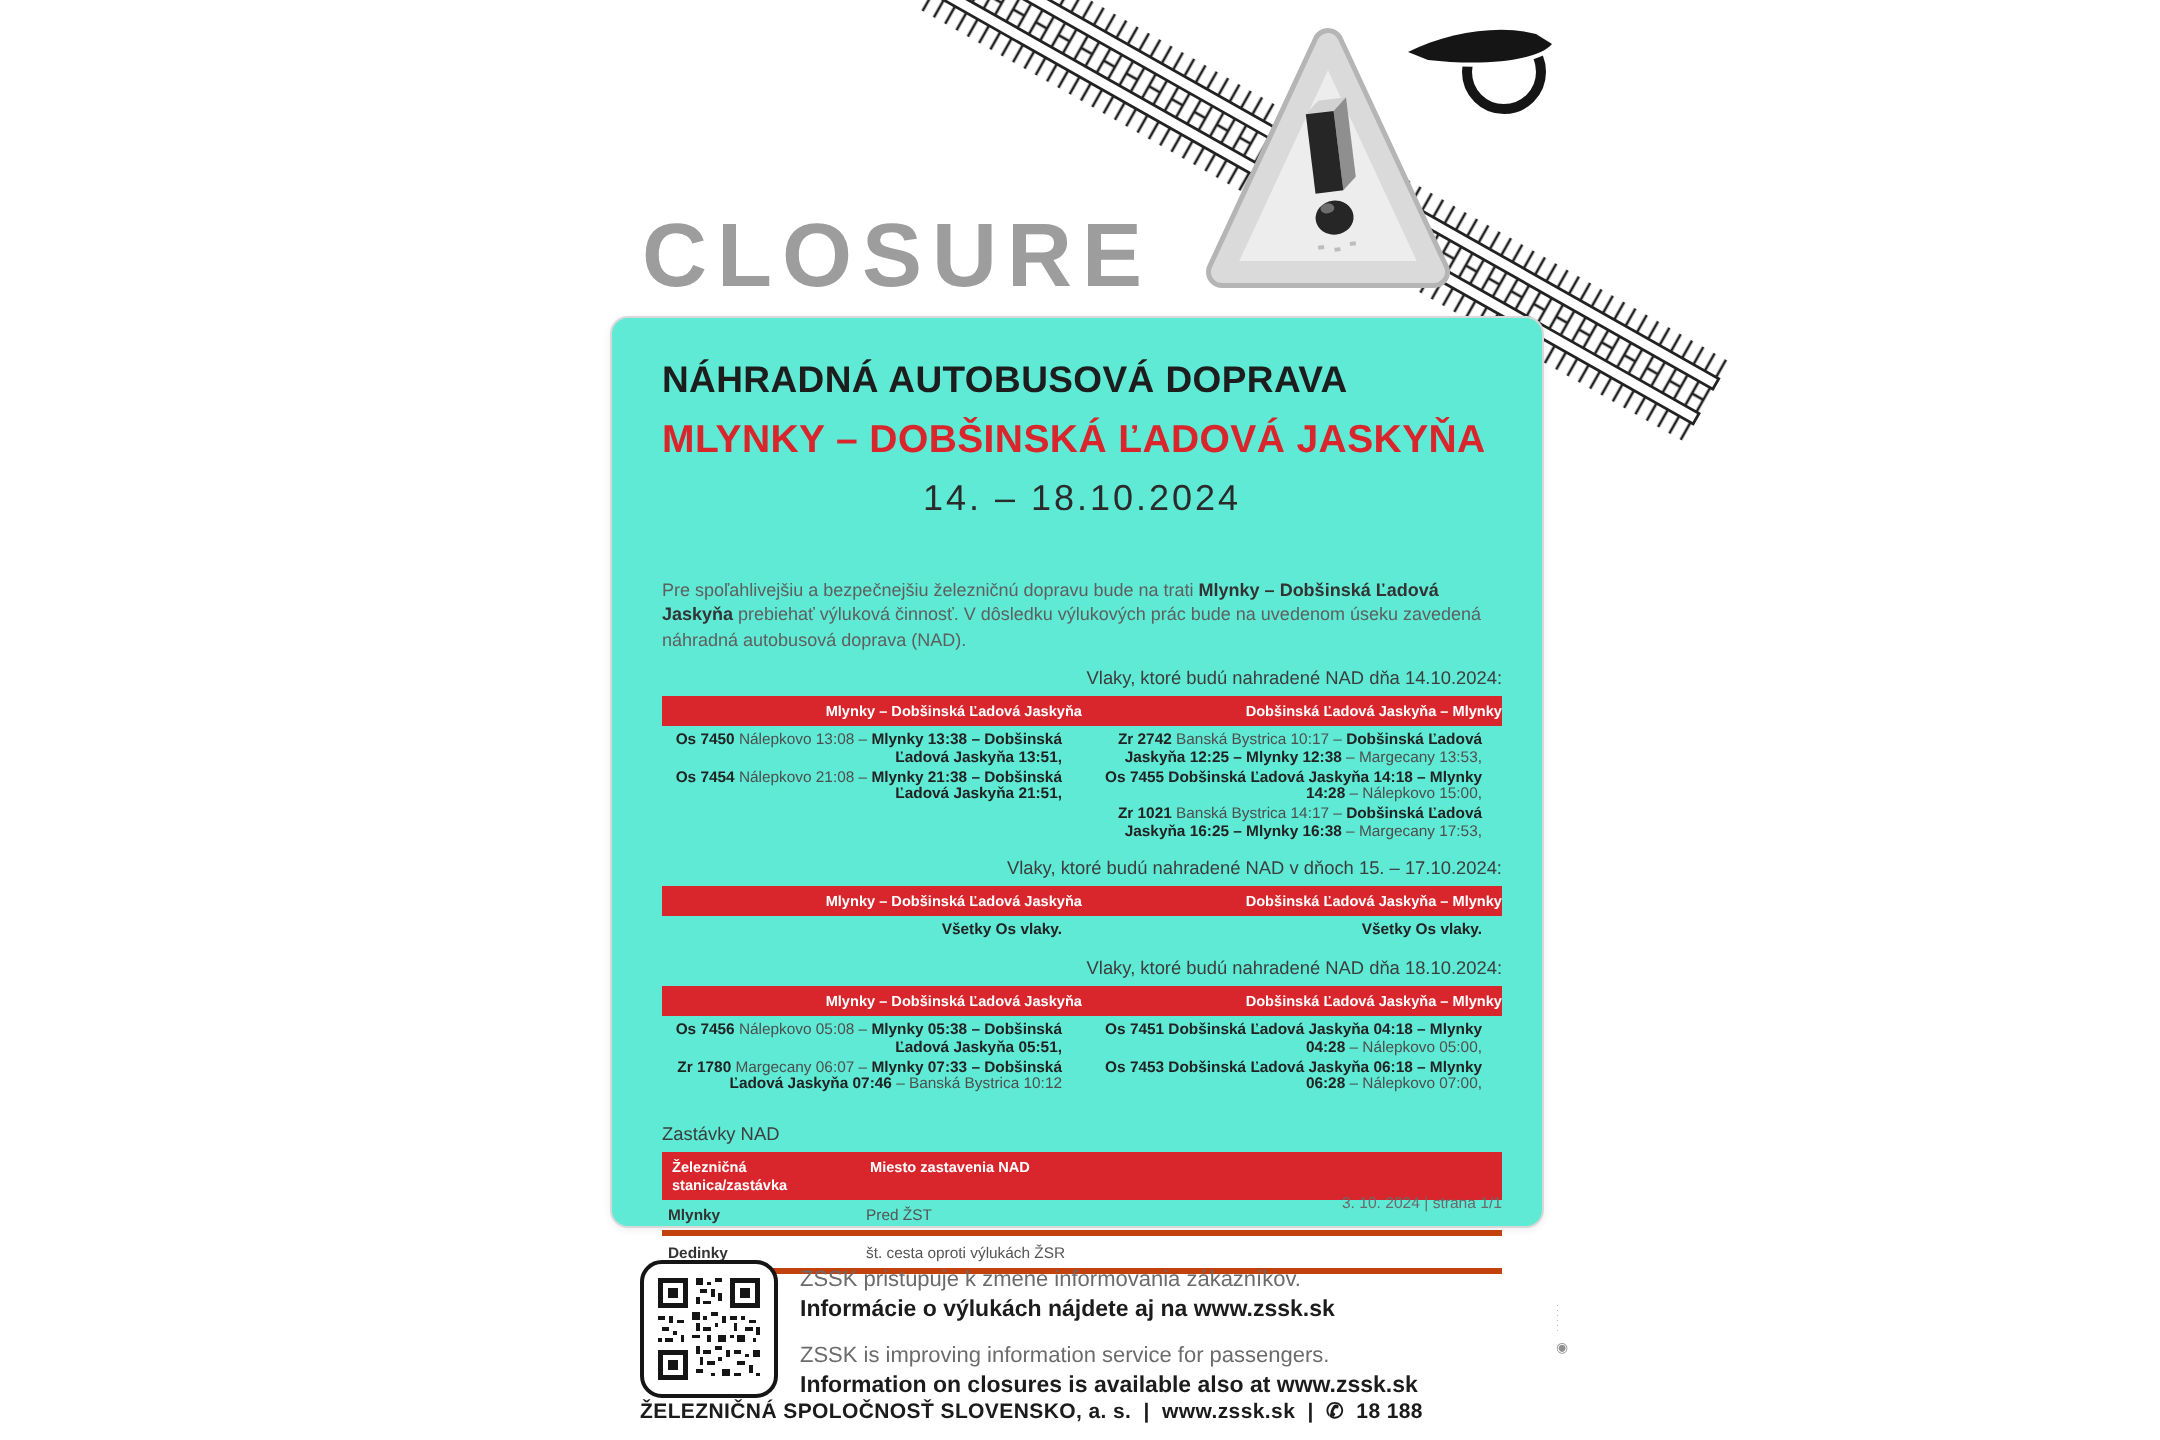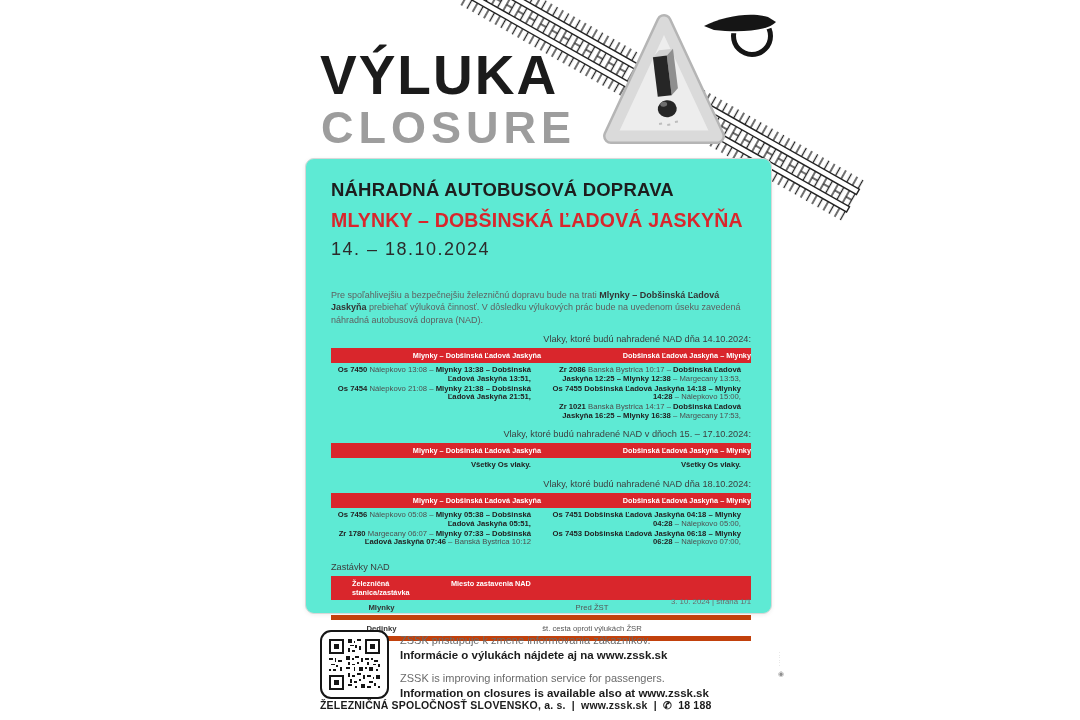--- a/index.html
+++ b/index.html
@@ -16,37 +16,37 @@
   .triangle-svg{position:absolute;left:603px;top:12px;}
   .logo-svg{position:absolute;left:702px;top:6px;}
 
   
   .panel{position:absolute;left:305px;top:158px;width:467px;height:456px;
          background:#5eead4;border:1px solid #d8d8d8;border-radius:9px;
          box-shadow:0 1px 4px rgba(0,0,0,.07);box-sizing:border-box;
          padding:17px 20px 12px 25px;}
   .doc-h1{font-size:18.5px;font-weight:800;color:#1d1d1d;letter-spacing:.2px;margin-top:3px;}
   .doc-route{font-size:19.5px;font-weight:800;color:var(--red);letter-spacing:.2px;margin-top:8px;}
-  .doc-dates{font-size:18px;font-weight:400;color:#2b2b2b;letter-spacing:1.5px;margin-top:7px;}
+  .doc-dates{font-size:18px;font-weight:400;color:#2b2b2b;letter-spacing:1.5px;margin-top:7px;text-align:center;}
   .doc-intro{font-size:9px;line-height:1.38;color:#5f5f5f;margin-top:29px;width:414px;}
   .doc-intro b{color:#333;}
 
   .sec{margin-top:8px;text-align:right;}
   .sec-title{font-size:9.2px;font-weight:500;color:#3d3d3d;margin-bottom:4px;}
   .bar{display:flex;background:var(--red);}
   .bar .cell{width:50%;padding:3px 0 3px 5px;font-size:7.3px;font-weight:700;color:#fff;box-sizing:border-box;}
   .trow{display:flex;}
   .tcell{width:50%;padding:3px 10px 0 3px;font-size:7.7px;line-height:1.13;color:#4e4e4e;box-sizing:border-box;}
   .tcell b{color:#222;}
   .entry{margin-bottom:1px;}
 
   .stops{margin-top:14px;}
-  .stops .bar .cell1{width:95px;padding:3px 0 3px 5px;font-size:7.3px;font-weight:700;color:#fff;margin-left:16px;}
+  .stops .bar .cell1{width:95px;padding:3px 0 3px 5px;font-size:7.3px;font-weight:700;color:#fff;}
   .stops .bar .cell2{flex:1;padding:3px 0 3px 4px;font-size:7.3px;font-weight:700;color:#fff;}
-  .stop-row{display:flex;border-bottom:5px solid #c2410c;text-align:center;}
+  .stop-row{display:flex;border-bottom:3px solid #c2410c;}
   .stop-row .c1{width:95px;padding:3.5px 0 3px 3px;font-size:7.7px;color:#333;}
   .stop-row .c2{flex:1;padding:3.5px 0 3px 4px;font-size:7.7px;color:#555;}
   .page-note{position:absolute;right:20px;bottom:7px;font-size:7.8px;color:#6a6a6a;}
 
   
   .qr-frame{position:absolute;left:320px;top:630px;width:55px;height:55px;background:#fff;
             border:2.5px solid #151515;border-radius:11px;padding:5px;}
   .info-block{position:absolute;left:400px;top:633px;}
   .info-line{font-size:11px;color:#6b6b6b;line-height:1.35;}
   .info-bold{font-size:11.5px;font-weight:700;color:#1c1c1c;line-height:1.35;}
@@ -89,21 +89,20 @@
       <rect x="-2" y="42" width="3" height="2" fill="#bdbdbd"></rect>
       <rect x="6" y="40" width="3" height="2" fill="#bdbdbd"></rect>
     </g>
   </svg>
 
   <svg class="logo-svg" width="84" height="56" viewBox="0 0 84 56">
     <circle cx="50" cy="30" r="18.5" fill="none" stroke="#151515" stroke-width="5"></circle>
     <path d="M2,20 C 22,10 48,6 66,11 L74,16 C 66,25 38,27 12,24 Z" fill="#151515" stroke="#ffffff" stroke-width="4" stroke-linejoin="round" paint-order="stroke"></path>
   </svg>
 
-  <div class="title-sk">VÝLUKA</div>
   <div class="title-en">CLOSURE</div>
 
   <div class="panel">
     <div class="doc-h1">NÁHRADNÁ AUTOBUSOVÁ DOPRAVA</div>
     <div class="doc-route">MLYNKY – DOBŠINSKÁ ĽADOVÁ JASKYŇA</div>
     <div class="doc-dates">14. – 18.10.2024</div>
     <div class="doc-intro">Pre spoľahlivejšiu a bezpečnejšiu železničnú dopravu bude na trati <b>Mlynky – Dobšinská Ľadová Jaskyňa</b> prebiehať výluková činnosť. V dôsledku výlukových prác bude na uvedenom úseku zavedená náhradná autobusová doprava (NAD).</div>
 
     <div id="sections">
         <div class="sec">
@@ -111,21 +110,21 @@
           <div class="bar">
             <div class="cell">Mlynky – Dobšinská Ľadová Jaskyňa</div>
             <div class="cell">Dobšinská Ľadová Jaskyňa – Mlynky</div>
           </div>
           <div class="trow">
             <div class="tcell">
               <div class="entry"><b>Os 7450</b> Nálepkovo 13:08 – <b>Mlynky 13:38 – Dobšinská Ľadová Jaskyňa 13:51,</b></div>
               <div class="entry"><b>Os 7454</b> Nálepkovo 21:08 – <b>Mlynky 21:38 – Dobšinská Ľadová Jaskyňa 21:51,</b></div>
             </div>
             <div class="tcell">
-              <div class="entry"><b>Zr 2086</b> Banská Bystrica 10:17 – <b>Dobšinská Ľadová Jaskyňa 12:25 – Mlynky 12:38</b> – Margecany 13:53,</div>
+              <div class="entry"><b>Zr 2742</b> Banská Bystrica 10:17 – <b>Dobšinská Ľadová Jaskyňa 12:25 – Mlynky 12:38</b> – Margecany 13:53,</div>
               <div class="entry"><b>Os 7455 Dobšinská Ľadová Jaskyňa 14:18 – Mlynky 14:28</b> – Nálepkovo 15:00,</div>
               <div class="entry"><b>Zr 1021</b> Banská Bystrica 14:17 – <b>Dobšinská Ľadová Jaskyňa 16:25 – Mlynky 16:38</b> – Margecany 17:53,</div>
             </div>
           </div>
         </div>
         <div class="sec">
           <div class="sec-title">Vlaky, ktoré budú nahradené NAD v dňoch 15. – 17.10.2024:</div>
           <div class="bar">
             <div class="cell">Mlynky – Dobšinská Ľadová Jaskyňa</div>
             <div class="cell">Dobšinská Ľadová Jaskyňa – Mlynky</div>

